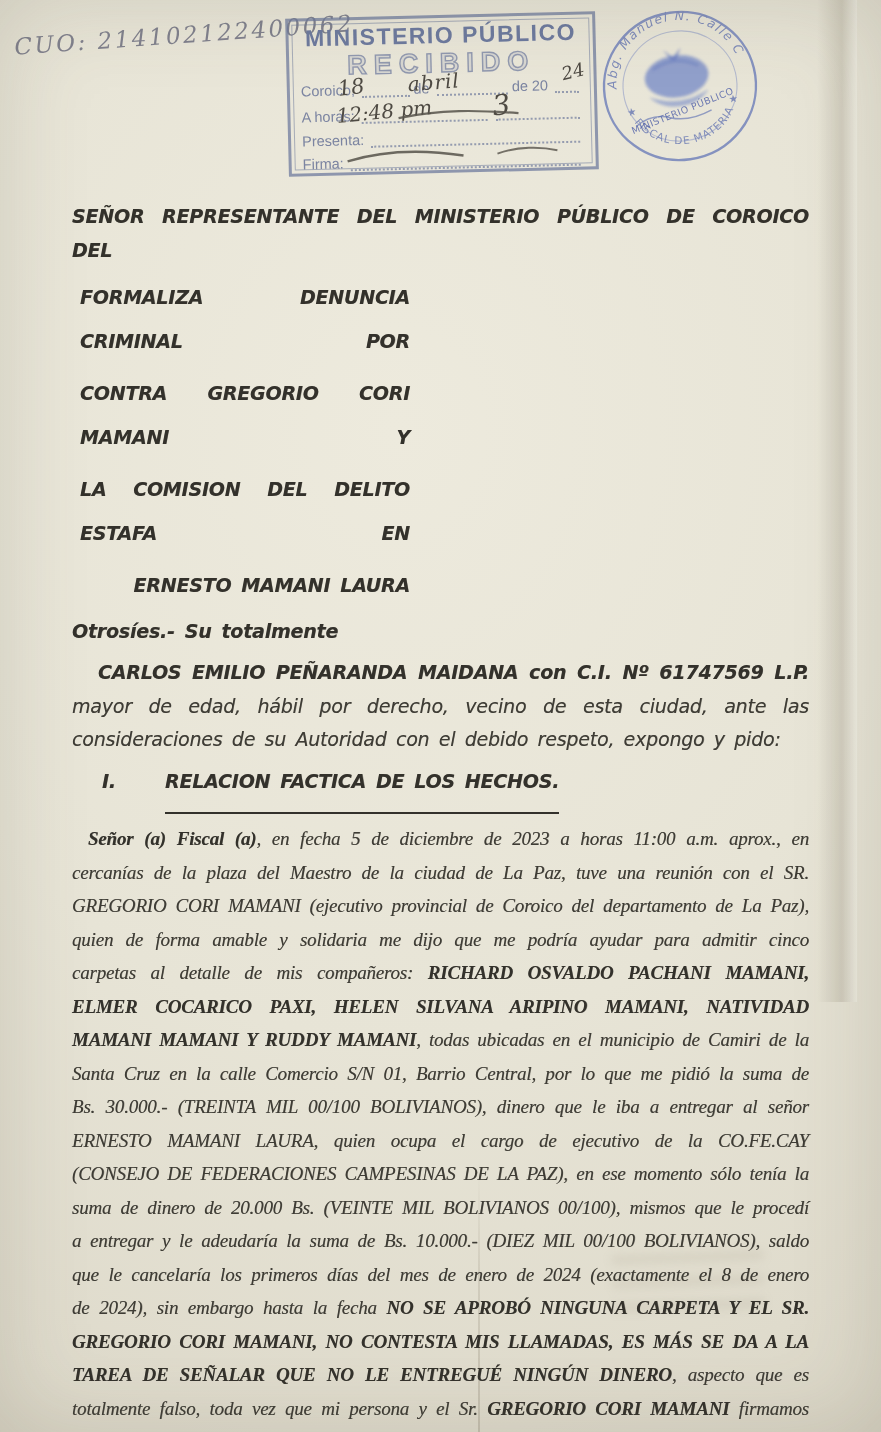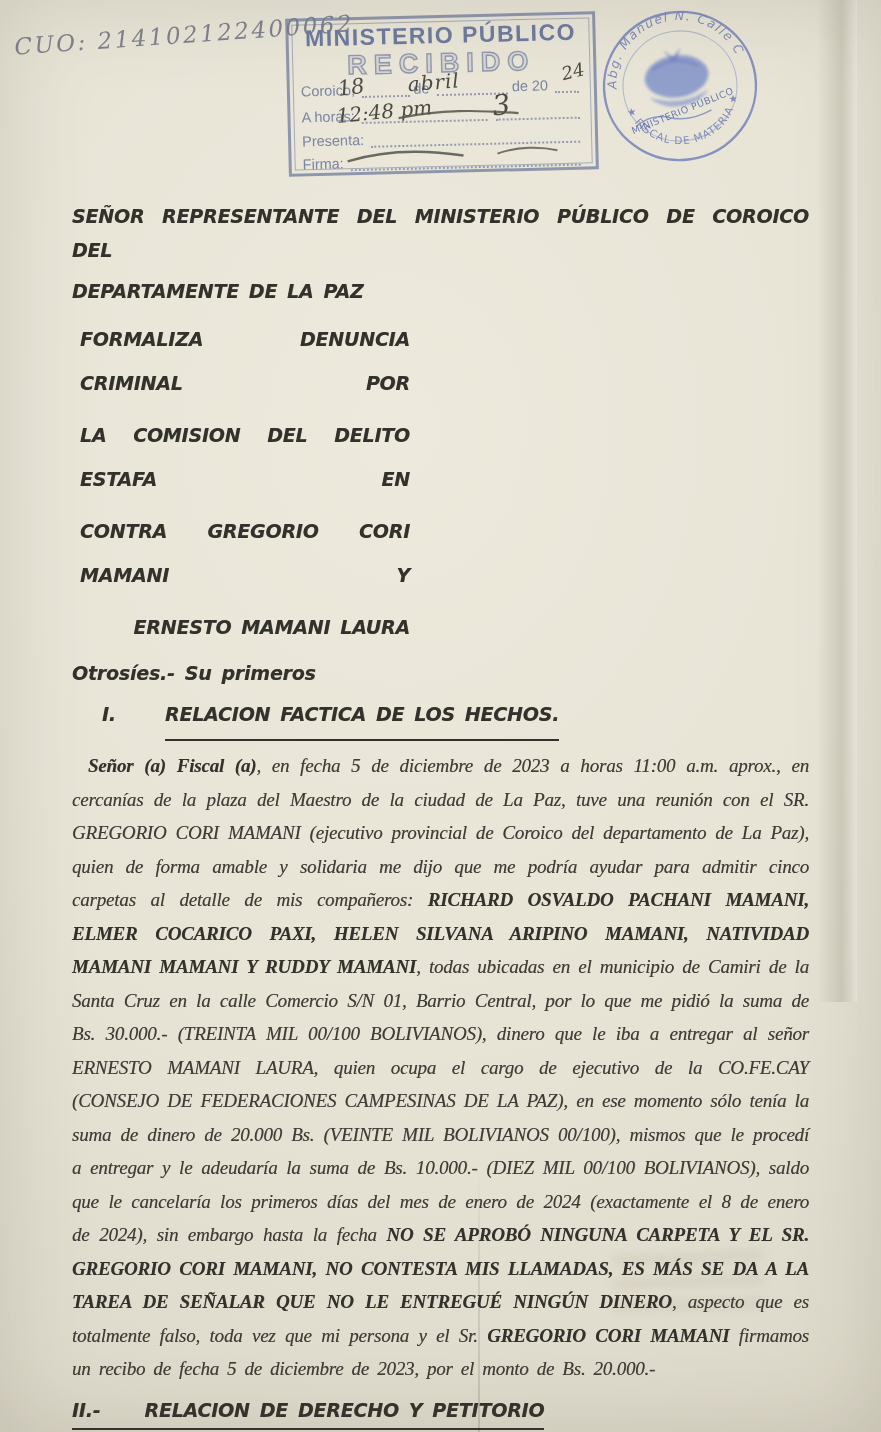--- a/index.html
+++ b/index.html
@@ -82,21 +82,21 @@
   .b{font-weight:bold;color:#33312b;}
   .jl{text-align:justify;text-align-last:justify;}
   .addr{font-weight:bold;color:#33312b;}
   .subject{margin-left:383px;width:346px;font-weight:bold;color:#33312b;}
   .subject div{line-height:44px;}
   .otrosi{margin-left:376px;font-weight:bold;color:#33312b;line-height:33px;}
   .indent1{text-indent:26px;}
   .indent2{text-indent:16px;font-family:Liberation Serif, serif;}
   .hrow{display:flex;align-items:baseline;}
   .h1num{margin-left:30px;width:63px;font-weight:bold;color:#33312b;}
-  .h1title{font-weight:bold;color:#33312b;border-bottom:2.5px solid #33312b;padding-bottom:8px;}
+  .h1title{font-weight:bold;color:#33312b;border-bottom:2.5px solid #33312b;padding-bottom:14px;}
   .h2wrap{display:inline-flex;align-items:baseline;border-bottom:2.5px solid #33312b;
     padding-bottom:1px;font-weight:bold;color:#33312b;}
   .h2gap{display:inline-block;width:44px;}
 </style>
 </head>
 <body>
 
 <div class="photo">
   <div class="fabric"></div>
 
@@ -170,30 +170,30 @@
           <path d="M71,42 l9,9 9,-9 -6,11 -5,0z" fill="#4f68bc" opacity=".8"></path>
           <path d="M58,60 q24,-12 46,2" fill="none" stroke="#4f68bc" stroke-width="3" opacity=".5"></path>
         </g>
         <text x="83" y="108" font-size="9.5" fill="#33479f" opacity=".8" text-anchor="middle" transform="rotate(-14 83 108)" letter-spacing=".5">MINISTERIO PÚBLICO</text>
         <path d="M34,114 q17,-11 35,-4 t 42,-2" fill="none" stroke="#4a5fae" stroke-width="1.5" opacity=".65"></path>
       </g>
     </svg>
 
     <div class="doc">
       <div class="addr jl">SEÑOR REPRESENTANTE DEL MINISTERIO PÚBLICO DE COROICO DEL</div>
-      <div class="addr">DEPARTAMENTE DE LA PAZ</div>
 
       <div class="subject">
         <div class="jl">FORMALIZA DENUNCIA CRIMINAL POR</div>
+        <div class="jl">CONTRA GREGORIO CORI MAMANI Y</div>
         <div class="jl">LA COMISION DEL DELITO ESTAFA EN</div>
-        <div class="jl">CONTRA GREGORIO CORI MAMANI Y</div>
         <div style="text-align:right">ERNESTO MAMANI LAURA</div>
       </div>
-      <div class="otrosi">Otrosíes.- Su primeros</div>
-
+      <div class="otrosi">Otrosíes.- Su totalmente</div>
+
+      <p class="indent1"><span class="b">CARLOS EMILIO PEÑARANDA MAIDANA con C.I. Nº 61747569 L.P.</span><span> mayor de edad, hábil por derecho, vecino de esta ciudad, ante las consideraciones de su Autoridad con el debido respeto, expongo y pido:</span></p>
 
       <div class="hrow">
         <span class="h1num">I.</span>
         <span class="h1title">RELACION FACTICA DE LOS HECHOS.</span>
       </div>
 
       <p class="indent2"><span class="b">Señor (a) Fiscal (a)</span><span>, en fecha 5 de diciembre de 2023 a horas 11:00 a.m. aprox., en cercanías de la plaza del Maestro de la ciudad de La Paz, tuve una reunión con el SR. GREGORIO CORI MAMANI (ejecutivo provincial de Coroico del departamento de La Paz), quien de forma amable y solidaria me dijo que me podría ayudar para admitir cinco carpetas al detalle de mis compañeros: </span><span class="b">RICHARD OSVALDO PACHANI MAMANI, ELMER COCARICO PAXI, HELEN SILVANA ARIPINO MAMANI, NATIVIDAD MAMANI MAMANI Y RUDDY MAMANI</span><span>, todas ubicadas en el municipio de Camiri de la Santa Cruz en la calle Comercio S/N 01, Barrio Central, por lo que me pidió la suma de Bs. 30.000.- (TREINTA MIL 00/100 BOLIVIANOS), dinero que le iba a entregar al señor ERNESTO MAMANI LAURA, quien ocupa el cargo de ejecutivo de la CO.FE.CAY (CONSEJO DE FEDERACIONES CAMPESINAS DE LA PAZ), en ese momento sólo tenía la suma de dinero de 20.000 Bs. (VEINTE MIL BOLIVIANOS 00/100), mismos que le procedí a entregar y le adeudaría la suma de Bs. 10.000.- (DIEZ MIL 00/100 BOLIVIANOS), saldo que le cancelaría los primeros días del mes de enero de 2024 (exactamente el 8 de enero de 2024), sin embargo hasta la fecha </span><span class="b">NO SE APROBÓ NINGUNA CARPETA Y EL SR. GREGORIO CORI MAMANI, NO CONTESTA MIS LLAMADAS, ES MÁS SE DA A LA TAREA DE SEÑALAR QUE NO LE ENTREGUÉ NINGÚN DINERO</span><span>, aspecto que es totalmente falso, toda vez que mi persona y el Sr. </span><span class="b">GREGORIO CORI MAMANI</span><span> firmamos un recibo de fecha 5 de diciembre de 2023, por el monto de Bs. 20.000.-</span></p>
 
       <div>
         <span class="h2wrap">

